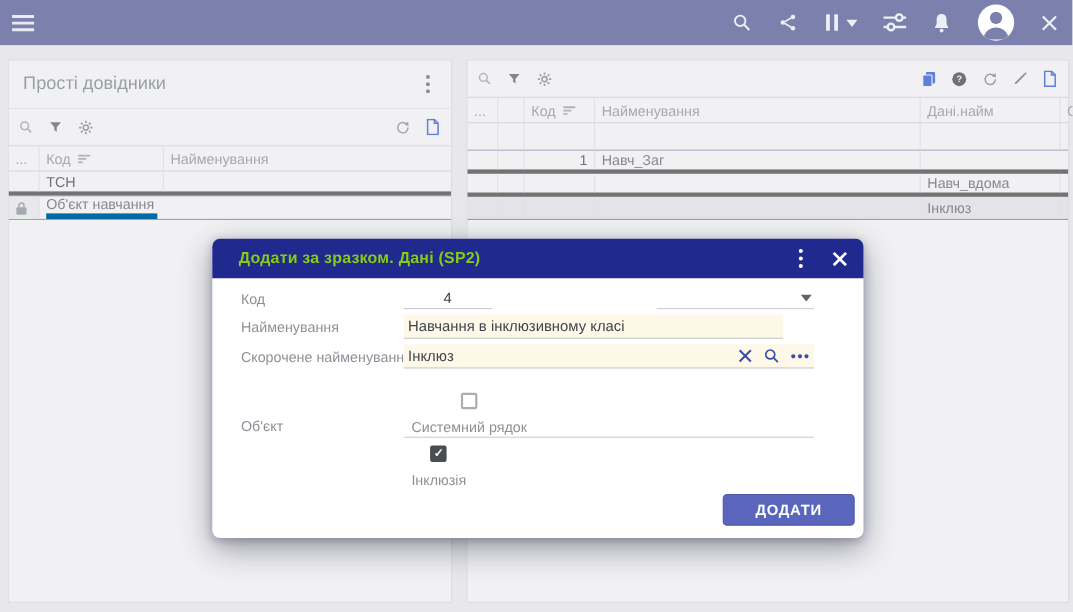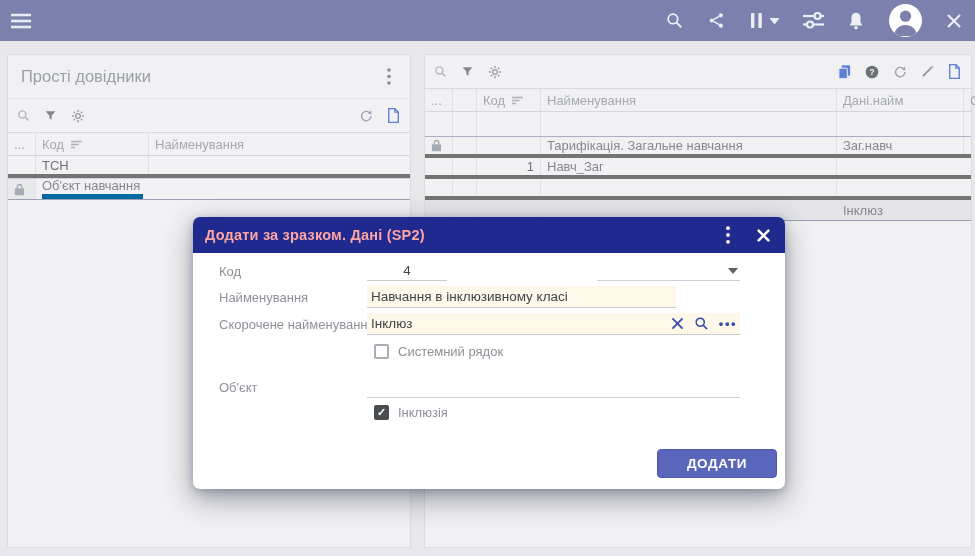--- a/index.html
+++ b/index.html
@@ -69,39 +69,39 @@
 
   
   .dialog {
     position: absolute; left: 193px; top: 217px; width: 592px; height: 272px;
     background: #ffffff; border-radius: 7px;
     box-shadow: 0 10px 28px rgba(40,44,70,.45), 0 2px 8px rgba(40,44,70,.25);
     z-index: 10;
   }
   .dlg-header {
     height: 36px; background: #20298e; border-radius: 7px 7px 0 0;
-    display: flex; align-items: center; padding: 0 14px 0 12px; color: #fca5a5;
+    display: flex; align-items: center; padding: 0 14px 0 24px; color: #84cc16;
   }
   .dlg-title { flex: 1; font-size: 14.5px; font-weight: bold; letter-spacing: .2px; }
   .dlg-kebab { margin-right: 26px; cursor: pointer; }
   .dlg-close { cursor: pointer; }
   .dlg-body { position: relative; height: 236px; }
   .flabel { position: absolute; left: 26px; font-size: 13px; color: #8d9197; white-space: nowrap; }
   .fld { position: absolute; font-size: 13.5px; color: #41454c; }
   .uline { border-bottom: 1px solid #c9c9cd; }
   .uline-light { border-bottom: 1px solid #cfcfd3; }
   .cream { background: #fdf8e8; }
   .code-val { left: 174px; top: 7px; width: 80px; height: 21px; text-align: center; line-height: 21px; cursor: text; }
   .code-dd { left: 404px; top: 7px; width: 143px; height: 21px; cursor: pointer; }
   .caret-dn {
     position: absolute; right: 2px; top: 8px; width: 0; height: 0;
     border-left: 5px solid transparent; border-right: 5px solid transparent;
     border-top: 6px solid #5f6368;
   }
-  .name-inp { left: 174px; top: 33px; width: 309px; height: 22px; line-height: 22px; padding-left: 4px; cursor: text; }
+  .name-inp { left: 174px; top: 33px; width: 345px; height: 22px; line-height: 22px; padding-left: 4px; cursor: text; }
   .short-inp { left: 174px; top: 60px; width: 373px; height: 22px; line-height: 22px; padding-left: 4px; cursor: text;
                display: flex; align-items: center; }
   .short-inp .txt { flex: 1; }
   .inp-icons { display: flex; align-items: center; gap: 10px; padding-right: 3px; }
   .inp-icons .ic { cursor: pointer; color: #3a4cae; display: flex; align-items: center; }
   .dots3 { font-size: 13px; font-weight: bold; letter-spacing: 1.5px; color: #3a4cae; line-height: 10px; }
   .obj-fld { left: 174px; top: 124px; width: 373px; height: 21px; cursor: text; }
   .cbx-row { position: absolute; left: 181px; display: flex; align-items: center; gap: 9px; cursor: pointer; }
   .cbx {
     width: 15px; height: 15px; border: 2px solid #a9adb4; border-radius: 2px; background: #fff;
@@ -376,46 +376,32 @@
     </div>
     <div class="trow filter-row">
       <div class="c"></div>
       <div class="c"></div>
       <div class="c"></div>
       <div class="c"></div>
       <div class="c"></div>
       <div class="c"></div>
     </div>
     <div class="trow drow">
-      <div class="c">
-        <span>
-          <svg width="11" height="13" viewBox="0 0 14 17">
-              <rect x="1" y="7" width="12" height="9" rx="1.2" fill="#a6aab2"></rect>
-              <path d="M4 7V5a3 3 0 0 1 6 0v2" fill="none" stroke="#a6aab2" stroke-width="1.8"></path>
-            </svg>
-        </span>
-      </div>
-      <div class="c"></div>
-      <div class="c code-cell"></div>
-      <div class="c">Тарифікація. Загальне навчання</div>
-      <div class="c">Заг.навч</div>
-      <div class="c"></div>
-    </div>
-    <div class="trow drow">
       <div class="c"></div>
       <div class="c"></div>
       <div class="c code-cell">1</div>
       <div class="c">Навч_Заг</div>
       <div class="c"></div>
     </div>
     <div class="trow drow">
       <div class="c"></div>
       <div class="c"></div>
       <div class="c code-cell"></div>
       <div class="c"></div>
+      <div class="c">Навч_вдома</div>
       <div class="c"></div>
     </div>
     <div class="trow drow sel">
       <div class="c"></div>
       <div class="c"></div>
       <div class="c code-cell"></div>
       <div class="c"></div>
       <div class="c">Інклюз</div>
       <div class="c"></div>
     </div>
@@ -467,28 +453,28 @@
         <span class="ic">
           <svg width="15" height="15" viewBox="0 0 24 24">
               <circle cx="10" cy="10" r="6.5" fill="none" stroke="currentColor" stroke-width="2.4"></circle>
               <line x1="15" y1="15" x2="21" y2="21" stroke="currentColor" stroke-width="2.6"></line>
             </svg>
         </span>
         <span class="ic dots3">•••</span>
       </span>
     </div>
 
-    <div class="cbx-row" style="top:91px;">
+    <div class="cbx-row" style="top:104px;flex-direction:column;">
       <span class="cbx"></span>
       <span class="cbx-label">Системний рядок</span>
     </div>
 
     <span class="flabel" style="top:127px;">Об'єкт</span>
     <div class="fld uline-light obj-fld"></div>
 
-    <div class="cbx-row" style="top:152px;">
+    <div class="cbx-row" style="top:152px;flex-direction:column;">
       <span class="cbx checked"></span>
       <span class="cbx-label">Інклюзія</span>
     </div>
 
     <button class="add-btn">ДОДАТИ</button>
   </div>
 </div>
 
 </body></html>

